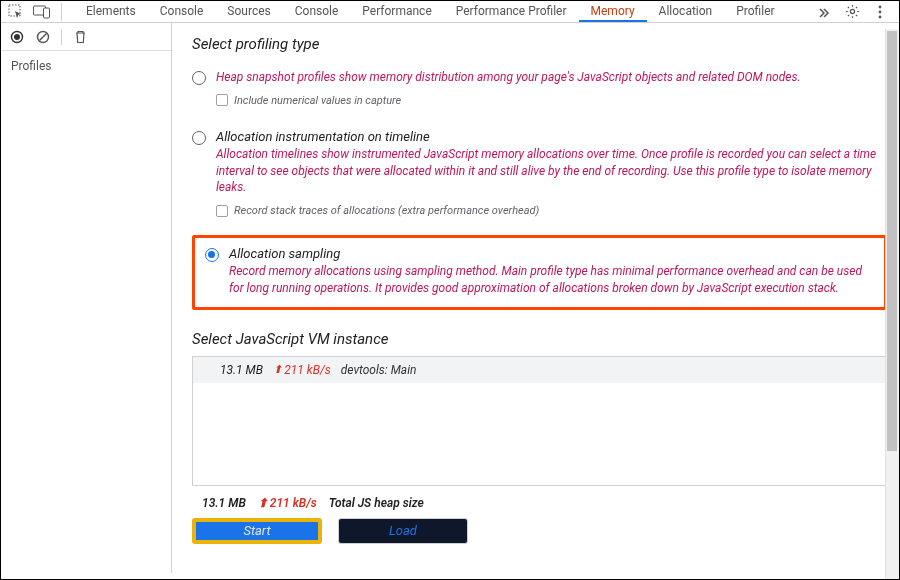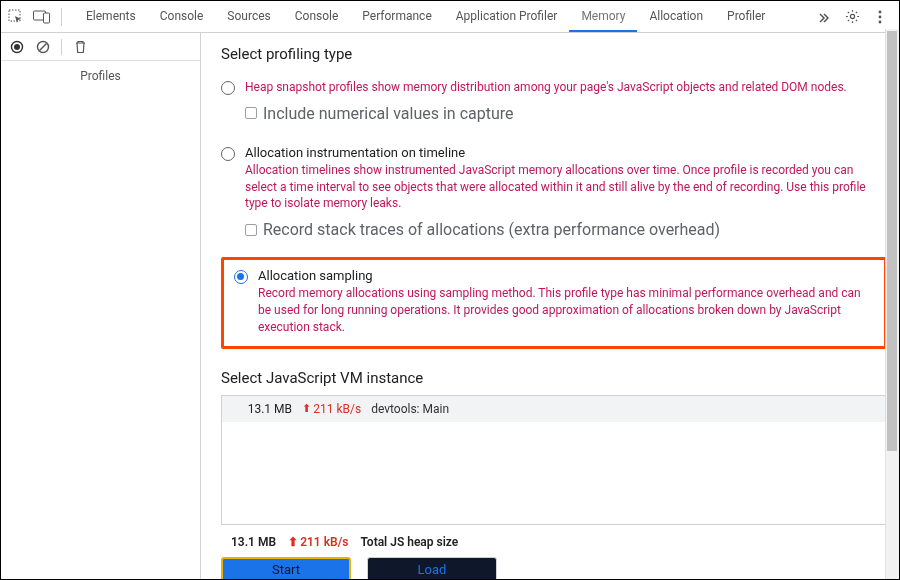--- a/index.html
+++ b/index.html
@@ -1,64 +1,64 @@
 <!DOCTYPE html>
 <html><head>
 <meta charset="utf-8">
 <style>
   * { box-sizing: border-box; margin: 0; padding: 0; }
   body { font-family: "Segoe UI", Roboto, Arial, sans-serif; font-size: 12px; color: #333; background: #fff; width: 900px; height: 580px; overflow: hidden; border: 1px solid #000; position: relative; }
   
   
-  .topbar { display: flex; align-items: center; height: 32px; border-bottom: 1px solid #d0d0d0; padding: 0 4px; gap: 4px; }
+  .topbar { display: flex; align-items: center; height: 22px; border-bottom: 1px solid #d0d0d0; padding: 0 4px; gap: 4px; }
   .topbar .icon-btn { width: 22px; height: 22px; display: flex; align-items: center; justify-content: center; color: #555; }
   .tabs { display: flex; align-items: center; height: 100%; gap: 0; margin-left: 4px; flex: 1; }
   .tab { padding: 0 12px; height: 100%; display: flex; align-items: center; color: #555; cursor: pointer; border-bottom: 2px solid transparent; }
-  .tab.active { color: #737373; border-bottom: 2px solid #1a73e8; }
+  .tab.active { color: #c2410c; border-bottom: 2px solid #1a73e8; }
   .topbar .right { display: flex; align-items: center; gap: 6px; padding-right: 4px; }
   
   
   .main { display: flex; height: calc(100% - 28px); }
-  .sidebar { width: 200px; border-right: 1px solid #d0d0d0; display: flex; flex-direction: column; text-align: center; }
+  .sidebar { width: 171px; border-right: 1px solid #d0d0d0; display: flex; flex-direction: column; }
   .sidebar .toolbar { height: 28px; border-bottom: 1px solid #e0e0e0; display: flex; align-items: center; padding: 0 8px; gap: 10px; }
   .sidebar .toolbar .tb-icon { width: 16px; height: 16px; display: flex; align-items: center; justify-content: center; color: #555; cursor: pointer; }
   .sidebar .section-label { padding: 8px 10px; color: #555; font-size: 12px; }
   
-  .content { flex: 1; overflow-y: auto; padding: 12px 12px 12px 20px; position: relative; }
+  .content { flex: 1; overflow-y: auto; padding: 12px 12px 12px 20px; position: relative; font-style: italic; }
   .content h2 { font-size: 15px; font-weight: 400; color: #202124; margin-bottom: 12px; }
   
   .option { display: flex; align-items: flex-start; gap: 10px; margin-bottom: 14px; padding: 4px 0; }
   .option .radio { width: 14px; height: 14px; border: 1.5px solid #5f6368; border-radius: 50%; margin-top: 2px; flex-shrink: 0; position: relative; }
   .option.selected .radio { border-color: #1a73e8; }
   .option.selected .radio::after { content: ""; position: absolute; top: 2px; left: 2px; width: 7px; height: 7px; border-radius: 50%; background: #1a73e8; }
   .option .body { flex: 1; }
   .option .title { font-size: 13px; color: #202124; margin-bottom: 2px; }
   .option .desc { font-size: 12px; color: #be185d; line-height: 1.4; }
-  .option .sub { margin-top: 8px; display: flex; align-items: center; gap: 6px; color: #5f6368; font-size: 16px; }
+  .option .sub { margin-top: 8px; display: flex; align-items: center; gap: 6px; color: #5f6368; font-size: 11px; }
   .option .sub .chk { width: 12px; height: 12px; border: 1px solid #9aa0a6; border-radius: 2px; }
   
   .highlight-box { border: 3px solid #ff4500; border-radius: 2px; padding: 8px 10px 10px 10px; margin-bottom: 12px; }
   .highlight-box .option { margin-bottom: 0; padding: 0; }
   
   .vm-section h2 { margin-top: 20px; margin-bottom: 8px; }
   .vm-list { border: 1px solid #d0d0d0; height: 130px; overflow: auto; }
   .vm-row { display: flex; align-items: center; gap: 10px; padding: 6px 10px; font-size: 12px; background: #f1f3f4; }
   .vm-row .mem { width: 60px; text-align: right; color: #202124; }
   .vm-row .rate { display: flex; align-items: center; gap: 2px; color: #d93025; }
   .vm-row .rate .arrow { color: #d93025; font-size: 11px; }
   .vm-row .name { color: #333; }
   
   .summary { display: flex; align-items: center; gap: 12px; padding: 10px 10px 8px 10px; font-size: 12px; }
   .summary .mem { font-weight: 600; color: #202124; }
   .summary .rate { display: flex; align-items: center; gap: 2px; color: #d93025; font-weight: 600; }
   .summary .label { font-weight: 600; color: #202124; }
   
   .action-row { display: flex; gap: 16px; padding: 0 0 10px 0; }
   .btn { width: 130px; height: 26px; display: flex; align-items: center; justify-content: center; font-size: 13px; border-radius: 3px; cursor: pointer; }
-  .btn.primary { background: #1a73e8; color: #0f172a; border: 2px solid #eab308; }
+  .btn.primary { background: #1a73e8; color: #e5e5e5; border: 4px solid #eab308; }
   .btn.secondary { background: #0f172a; color: #1a73e8; border: 1px solid #d0d0d0; }
   
   
   .scroll-track { position: absolute; right: 0; top: 28px; bottom: 0; width: 14px; background: #f1f1f1; border-left: 1px solid #e0e0e0; }
   .scroll-thumb { position: absolute; right: 2px; top: 2px; width: 10px; height: 420px; background: #c1c1c1; border-radius: 0; }
   
   svg { display: block; }
 </style>
 </head>
 <body>
@@ -76,21 +76,21 @@
         <rect x="10.5" y="3" width="6" height="10" rx="1" fill="#fff" stroke="#555"></rect>
       </svg>
   </div>
   <div style="width:1px;height:18px;background:#d0d0d0;margin:0 4px"></div>
   <div class="tabs">
     <div class="tab">Elements</div>
     <div class="tab">Console</div>
     <div class="tab">Sources</div>
     <div class="tab">Console</div>
     <div class="tab">Performance</div>
-    <div class="tab">Application Profiler</div>
+    <div class="tab">Performance Profiler</div>
     <div class="tab active">Memory</div>
     <div class="tab">Allocation</div>
     <div class="tab">Profiler</div>
   </div>
   <div class="right">
     <div class="icon-btn">
       <svg width="14" height="14" viewBox="0 0 14 14">
           <path d="M3 4 L7 8 L3 12 M7 4 L11 8 L7 12" fill="none" stroke="#555" stroke-width="1.5"></path>
         </svg>
     </div>
@@ -159,21 +159,21 @@
           <span>Record stack traces of allocations (extra performance overhead)</span>
         </div>
       </div>
     </div>
 
     <div class="highlight-box">
       <div class="option selected">
         <div class="radio"></div>
         <div class="body">
           <div class="title">Allocation sampling</div>
-          <div class="desc">Record memory allocations using sampling method. This profile type has minimal performance overhead and can be used for long running operations. It provides good approximation of allocations broken down by JavaScript execution stack.</div>
+          <div class="desc">Record memory allocations using sampling method. Main profile type has minimal performance overhead and can be used for long running operations. It provides good approximation of allocations broken down by JavaScript execution stack.</div>
         </div>
       </div>
     </div>
 
     <div class="vm-section">
       <h2>Select JavaScript VM instance</h2>
       <div class="vm-list">
         <div class="vm-row">
           <div class="mem">13.1 MB</div>
           <div class="rate">

